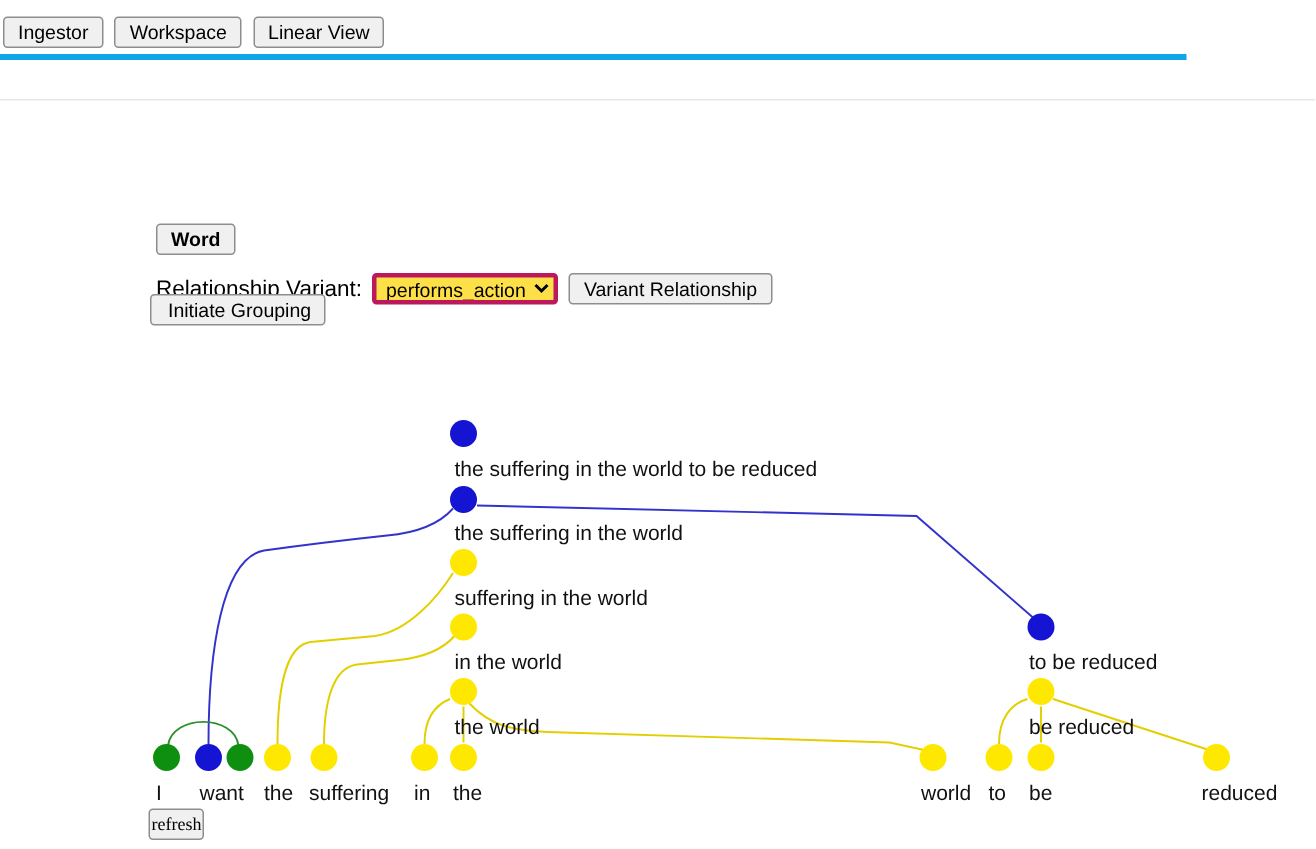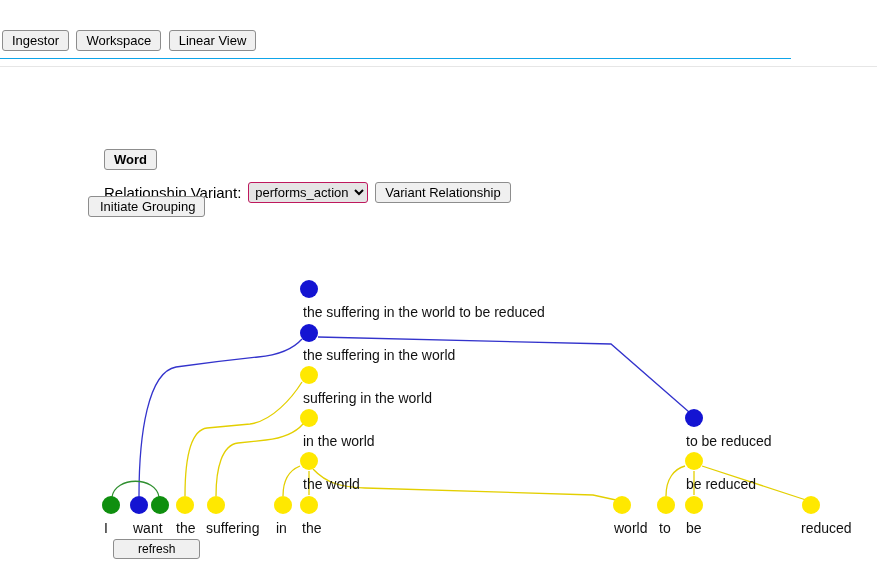--- a/index.html
+++ b/index.html
@@ -3,44 +3,44 @@
 <meta charset="utf-8">
 <title>Linear View</title>
 <style>
   html,body{margin:0;padding:0;}
   body{
     width:877px;height:566px;position:relative;overflow:hidden;
     background:#ffffff;font-family:"Liberation Sans",sans-serif;color:#000;
   }
   .tabbar{
     position:absolute;top:0;left:0;width:791px;height:40px;
-    border-bottom:1px solid #0ea5e9;box-sizing:border-box;
-    padding:11px 0 0 2px;background:#ffffff;z-index:2;margin-top:19px;
+    border-bottom:4px solid #0ea5e9;box-sizing:border-box;
+    padding:11px 0 0 2px;background:#ffffff;z-index:2;
   }
   .btn{
     display:inline-block;background:#f0f0f0;border:1px solid #8d8d8d;
     border-radius:3px;font:13px "Liberation Sans",sans-serif;
     padding:2px 9px;margin-right:3px;color:#000;cursor:pointer;white-space:nowrap;
   }
   .hr2{
     position:absolute;top:66px;left:0;width:877px;height:0;
     border-top:1px solid #e6e6e6;z-index:1;
   }
   #word-btn{position:absolute;left:104px;top:149px;z-index:3;font-weight:bold;}
   .rel-row{
     position:absolute;left:104px;top:182px;z-index:3;
     display:flex;align-items:center;gap:7px;font-size:15px;
   }
   .rel-row select{
     font:13px "Liberation Sans",sans-serif;height:21px;
-    border:1px solid #be185d;border-radius:3px;background:#e5e5e5;
+    border:3px solid #be185d;border-radius:3px;background:#fde047;
     padding:0 2px;min-width:116px;
   }
-  #grouping-btn{position:absolute;left:88px;top:196px;z-index:3;padding-left:11px;}
-  #refresh-btn{position:absolute;left:113px;top:539px;z-index:3;font-size:12px;padding:2px 24px;}
+  #grouping-btn{position:absolute;left:100px;top:196px;z-index:3;padding-left:11px;}
+  #refresh-btn{position:absolute;left:99px;top:539px;z-index:3;font-size:12px;padding:2px 1px;font-family:Liberation Serif, serif;}
   #graph-svg{position:absolute;left:0;top:0;z-index:0;}
   #graph-svg text{font:14px "Liberation Sans",sans-serif;fill:#111;}
 </style>
 </head>
 <body>
 
 <svg id="graph-svg" width="877" height="566" viewBox="0 0 877 566">
     <path d="M 139 496 C 139 434 148 372 176 367 C 205 363 230 360 258 357 C 280 355 294 348 302 339" fill="none" stroke="#3333cc" stroke-width="1.3"></path>
     <path d="M 318 337 L 611 344 L 689 412" fill="none" stroke="#3333cc" stroke-width="1.3"></path>
     <path d="M 112 497 C 115 476 156 476 159 497" fill="none" stroke="#2f8f2f" stroke-width="1.3"></path>

